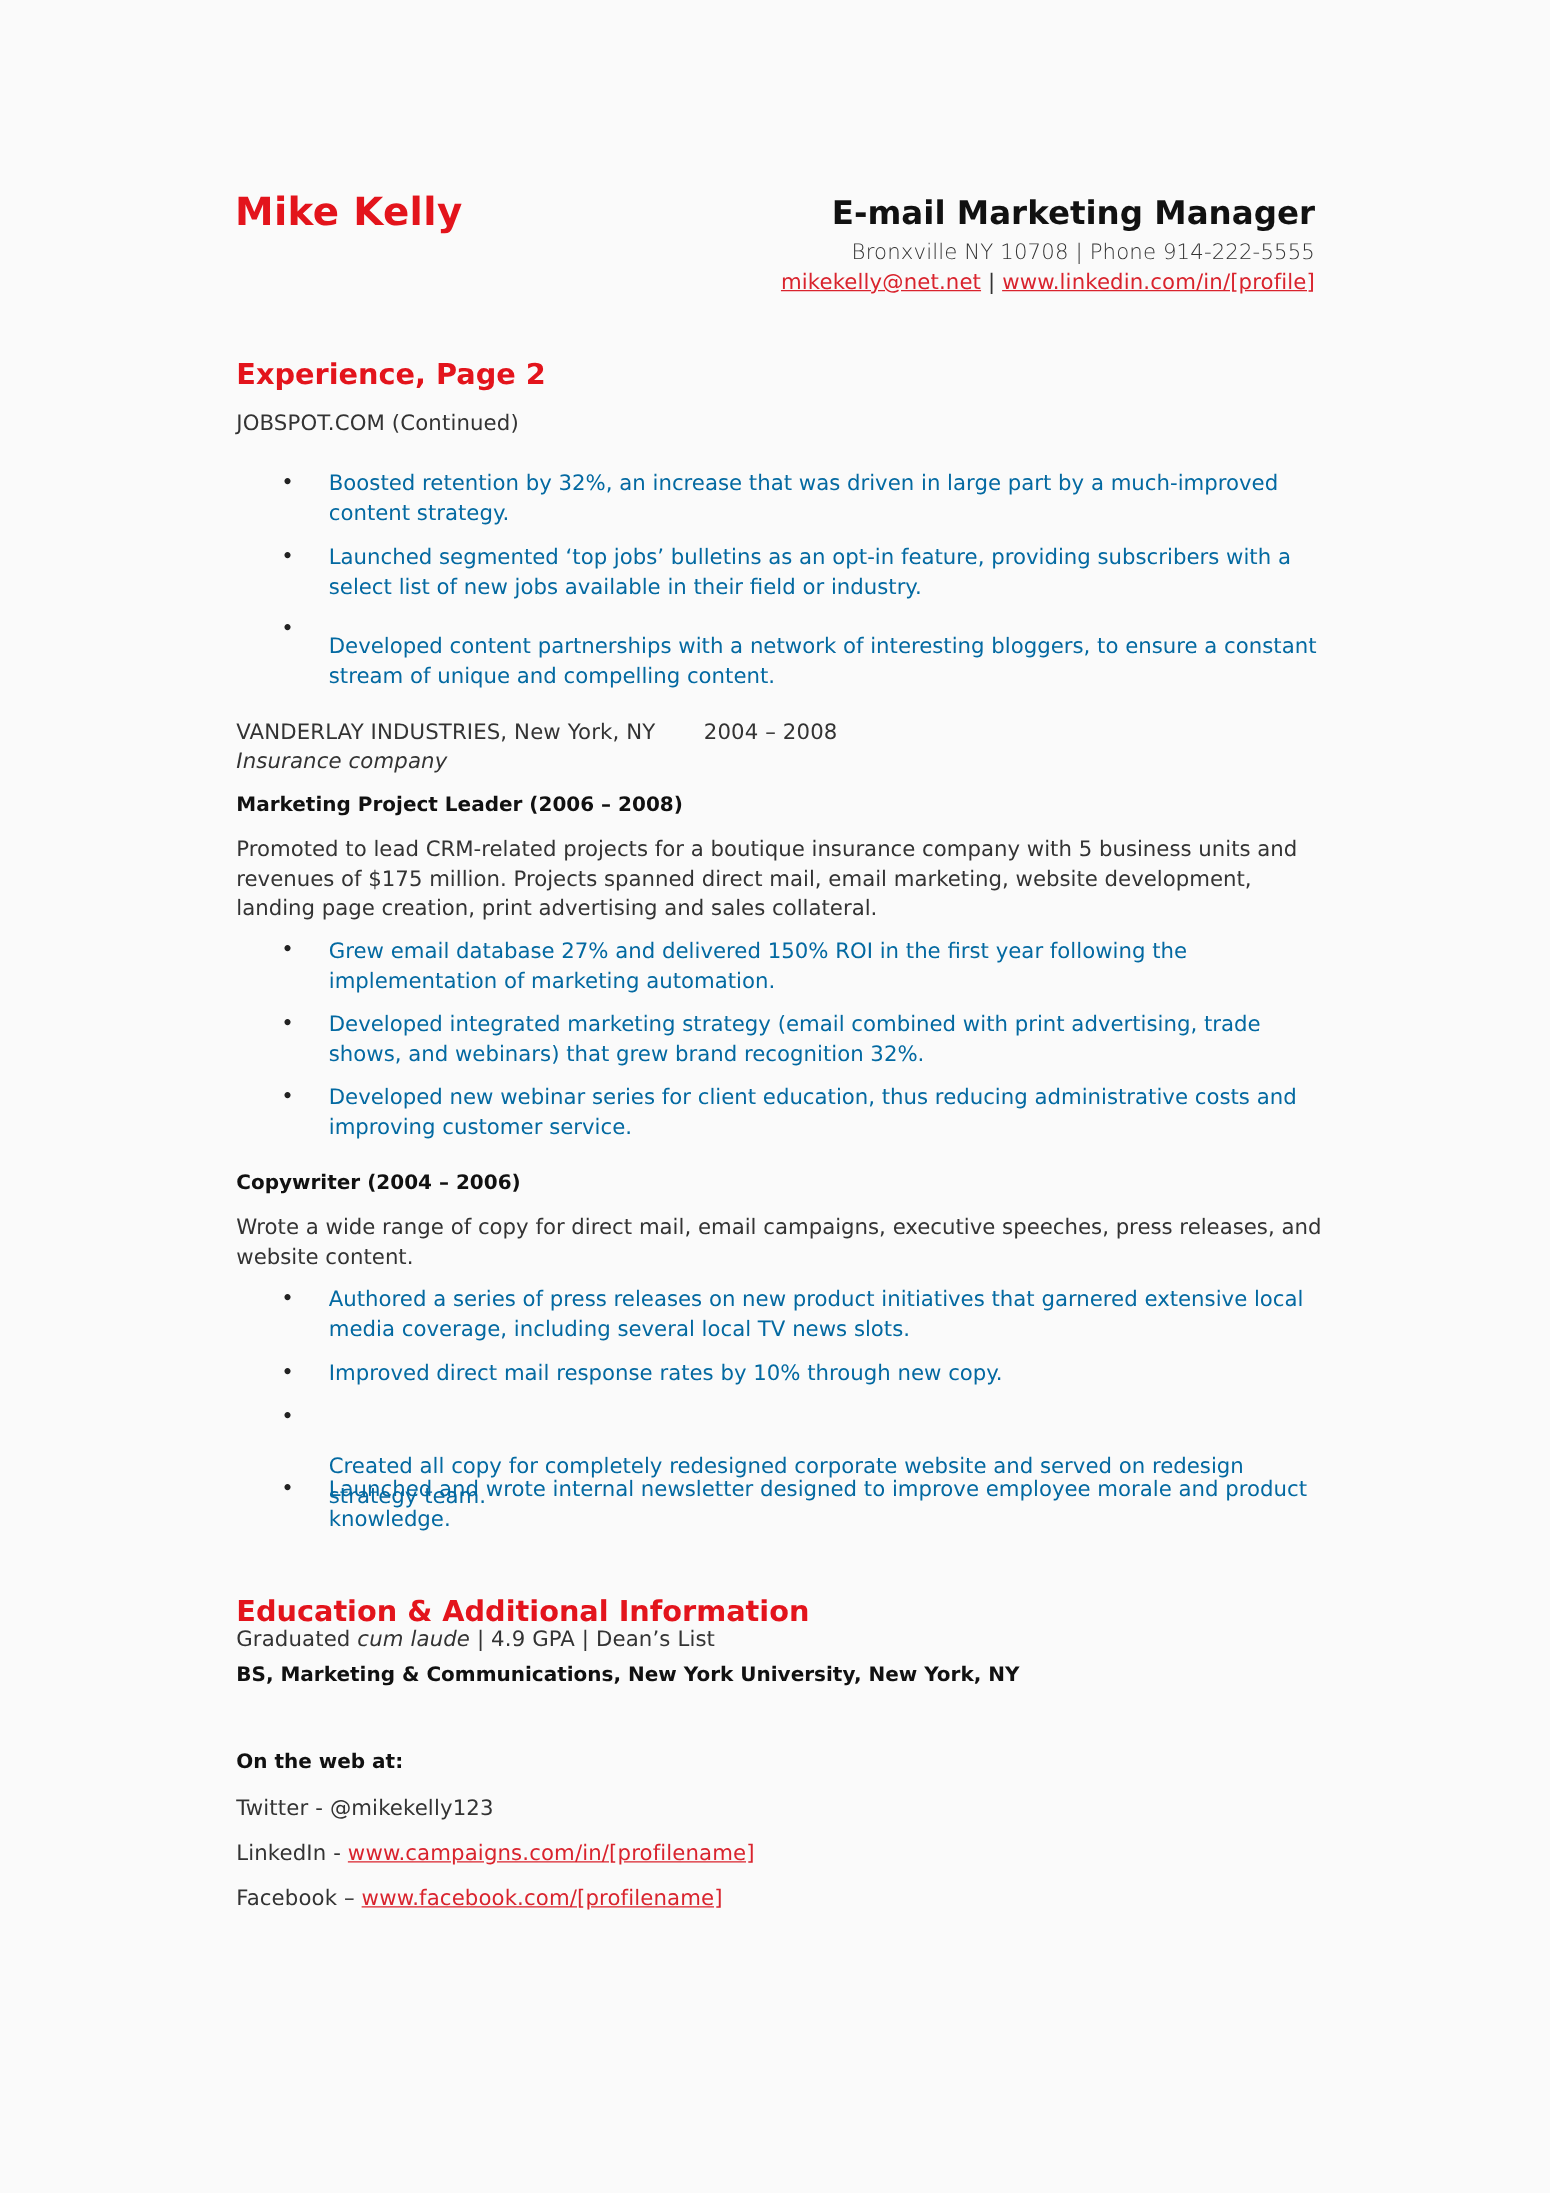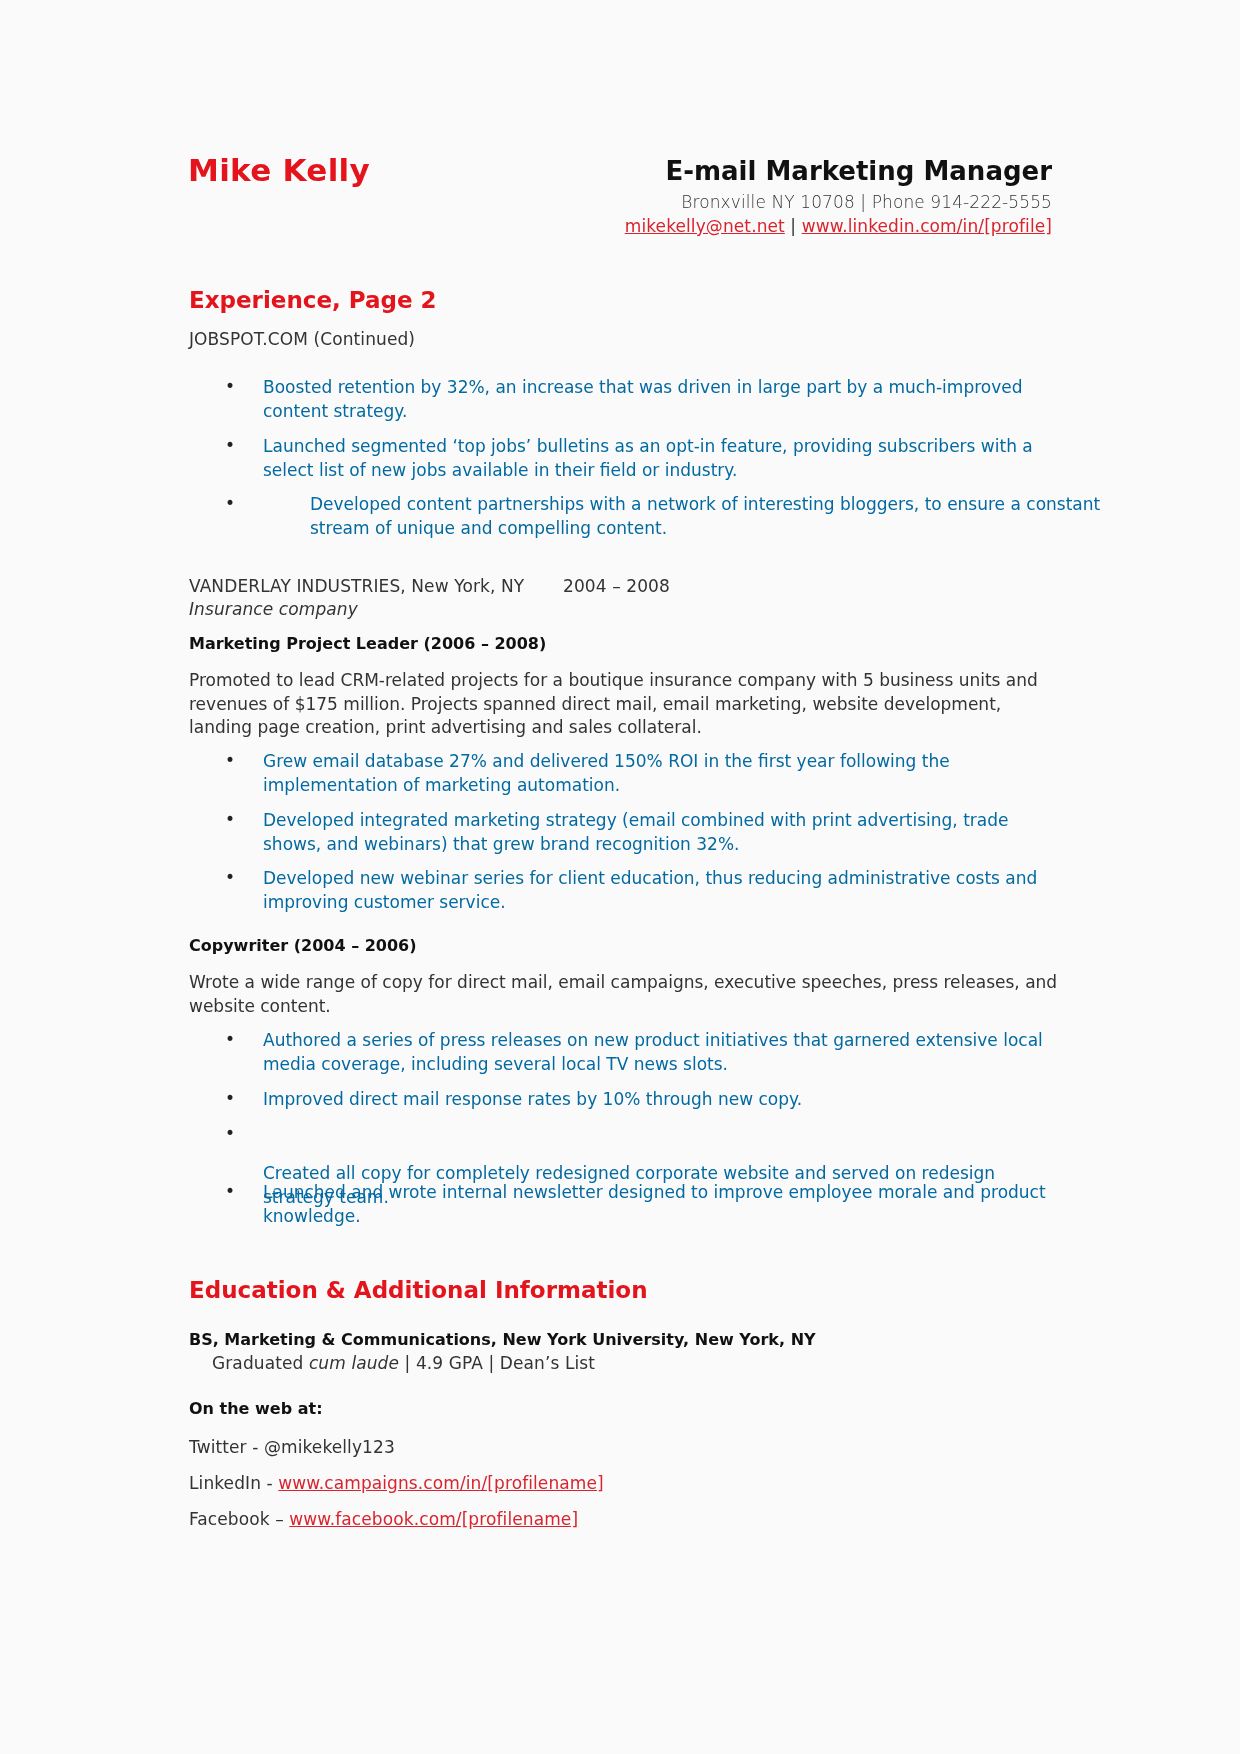--- a/index.html
+++ b/index.html
@@ -43,21 +43,21 @@
 
   <div class="abs h2 red" style="top:287px;">Experience, Page 2</div>
   <div class="abs txt" style="left:189px; top:329px;">JOBSPOT.COM (Continued)</div>
 
   <div>
     <span class="bullet-dot" style="top:376px;">•</span>
     <div class="bullet-text" style="top:376px;">Boosted retention by 32%, an increase that was driven in large part by a much-improved content strategy.</div>
     <span class="bullet-dot" style="top:435px;">•</span>
     <div class="bullet-text" style="top:435px;">Launched segmented ‘top jobs’ bulletins as an opt-in feature, providing subscribers with a select list of new jobs available in their field or industry.</div>
     <span class="bullet-dot" style="top:493px;">•</span>
-    <div class="bullet-text" style="top:493px;margin-left:47px;">Developed content partnerships with a network of interesting bloggers, to ensure a constant stream of unique and compelling content.</div>
+    <div class="bullet-text" style="top:506px;">Developed content partnerships with a network of interesting bloggers, to ensure a constant stream of unique and compelling content.</div>
   </div>
 
   <div class="abs txt" style="left:189px; top:576px;">VANDERLAY INDUSTRIES, New York, NY</div>
   <div class="abs txt" style="left:563px; top:576px;">2004 – 2008</div>
   <div class="abs txt italic" style="left:189px; top:599px;">Insurance company</div>
 
   <div class="abs bold" style="left:189px; top:634px;">Marketing Project Leader (2006 – 2008)</div>
   <div class="para" style="top:669px;">Promoted to lead CRM-related projects for a boutique insurance company with 5 business units and revenues of $175 million. Projects spanned direct mail, email marketing, website development, landing page creation, print advertising and sales collateral.</div>
 
   <div>
@@ -78,21 +78,21 @@
     <span class="bullet-dot" style="top:1088px;">•</span>
     <div class="bullet-text" style="top:1088px;">Improved direct mail response rates by 10% through new copy.</div>
     <span class="bullet-dot" style="top:1123px;">•</span>
     <div class="bullet-text" style="top:1162px;">Created all copy for completely redesigned corporate website and served on redesign strategy team.</div>
     <span class="bullet-dot" style="top:1181px;">•</span>
     <div class="bullet-text" style="top:1181px;">Launched and wrote internal newsletter designed to improve employee morale and product knowledge.</div>
   </div>
 
   <div class="abs h2 red" style="top:1277px;">Education &amp; Additional Information</div>
   <div class="abs bold" style="left:189px; top:1330px;">BS, Marketing &amp; Communications, New York University, New York, NY</div>
-  <div class="abs txt" style="left:189px; top:1353px;margin-left:23px;">
+  <div class="abs txt" style="left:189px; top:1302px;">
     <span>Graduated </span><span class="italic">cum laude</span><span> | 4.9 GPA | Dean’s List</span>
   </div>
 
   <div class="abs bold" style="left:189px; top:1399px;">On the web at:</div>
   <div class="abs txt" style="left:189px; top:1437px;">Twitter - @mikekelly123</div>
   <div class="abs txt" style="left:189px; top:1473px;">
     <span>LinkedIn - </span><a class="lnk">www.campaigns.com/in/[profilename]</a>
   </div>
   <div class="abs txt" style="left:189px; top:1509px;">
     <span>Facebook – </span><a class="lnk">www.facebook.com/[profilename]</a>

